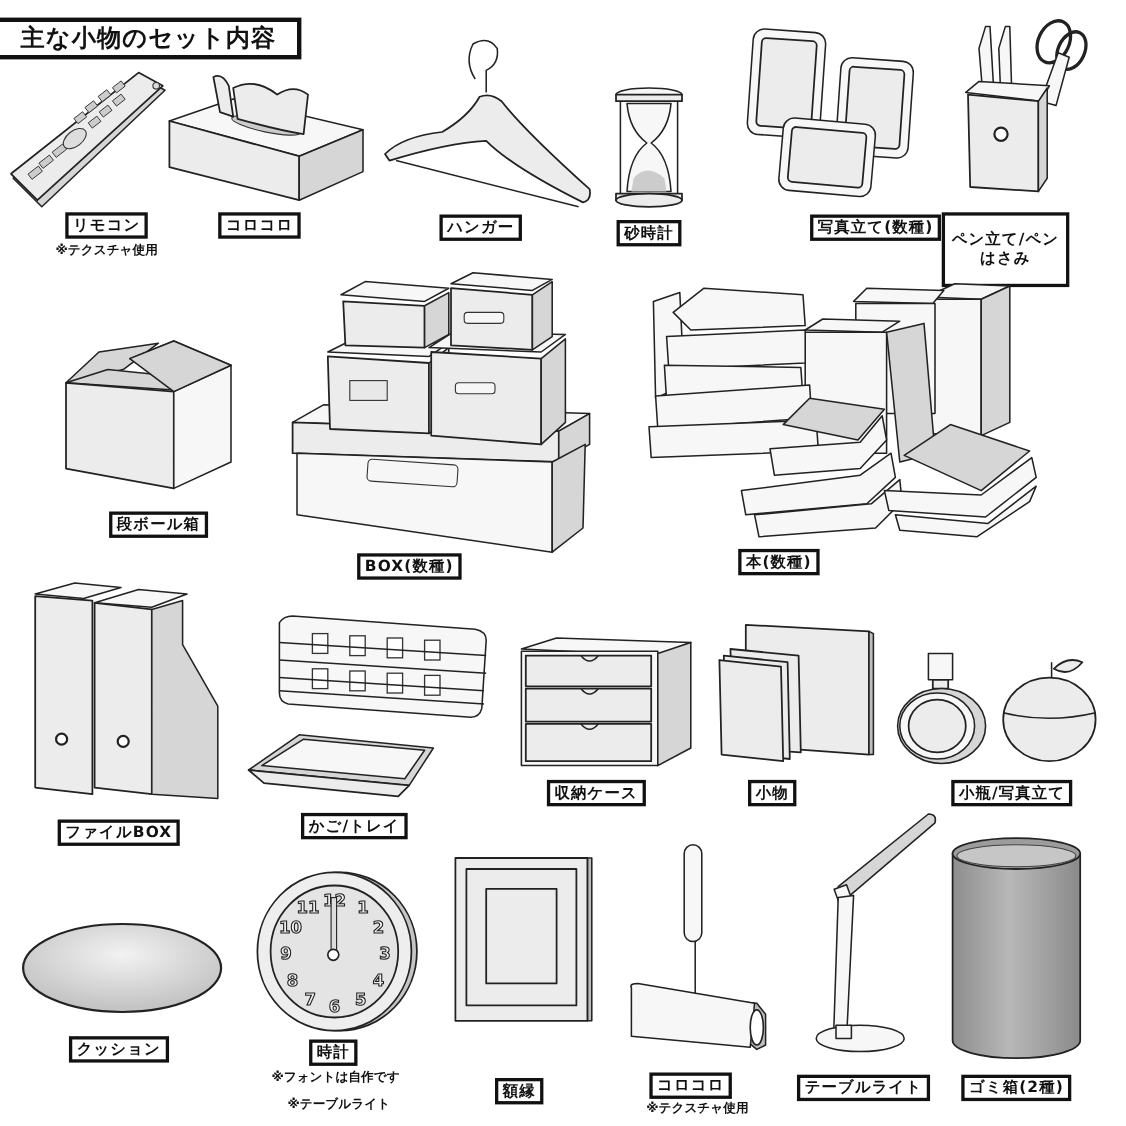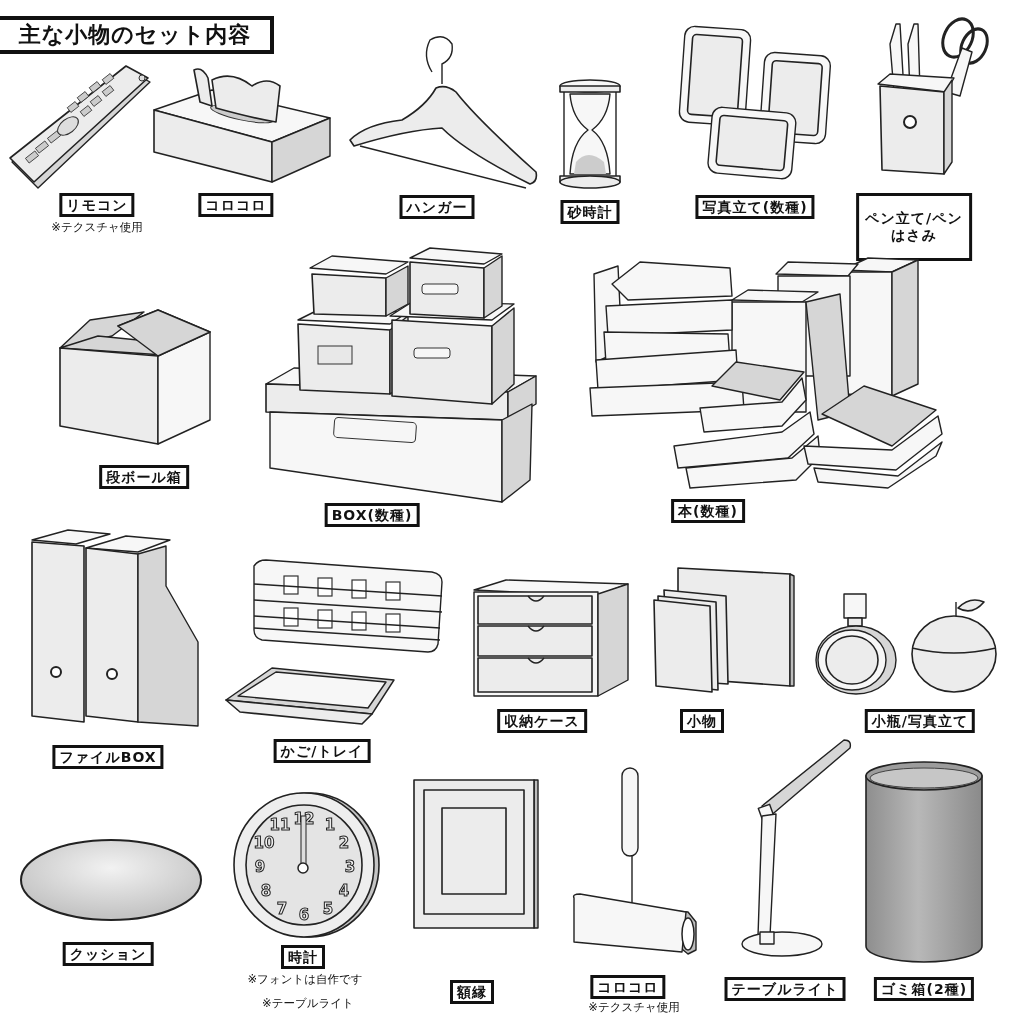--- a/index.html
+++ b/index.html
@@ -6,21 +6,21 @@
   body { width:1024px; height:1024px; position:relative; overflow:hidden;
          font-family:"DejaVu Sans", "Liberation Sans", sans-serif; color:#111; }
   .title-box { position:absolute; left:-4px; top:16px; width:278px; height:38px;
                border:4px solid #111; box-sizing:border-box; background:#fff;
                display:flex; align-items:center; justify-content:center;
                font-size:22px; font-weight:bold; letter-spacing:1px; }
   .label { position:absolute; border:3px solid #111; background:#fff; padding:0 4px;
            font-size:14px; font-weight:bold; line-height:18px; white-space:nowrap;
            transform:translateX(-50%); text-align:center; letter-spacing:1px; }
   .label.multi { line-height:17px; padding:14px 6px; }
-  .note { position:absolute; font-size:11.5px; font-weight:normal; white-space:nowrap;
+  .note { position:absolute; font-size:11.5px; font-weight:bold; white-space:nowrap;
           transform:translateX(-50%); }
   svg { position:absolute; overflow:visible; }
   .s { stroke:#222; stroke-width:1.6; fill:#ececec; stroke-linejoin:round; }
   .s2 { stroke:#222; stroke-width:1.4; fill:#d6d6d6; stroke-linejoin:round; }
   .s3 { stroke:#222; stroke-width:1.4; fill:#f7f7f7; stroke-linejoin:round; }
   .s4 { stroke:#222; stroke-width:1.4; fill:#bdbdbd; stroke-linejoin:round; }
   .ln { stroke:#222; stroke-width:1.4; fill:none; }
 </style>
 </head>
 <body>
@@ -78,21 +78,21 @@
 <div class="label" style="left:590px;top:200px">砂時計</div>
 
 <svg style="left:676px;top:24px" width="160" height="166" viewBox="0 0 160 166">
   <rect x="6" y="4" width="66" height="96" rx="10" class="s3" transform="rotate(4 40 52)"></rect>
   <rect x="14" y="12" width="50" height="80" rx="4" class="s" transform="rotate(4 40 52)"></rect>
   <rect x="86" y="30" width="66" height="88" rx="10" class="s3" transform="rotate(4 118 74)"></rect>
   <rect x="94" y="38" width="50" height="72" rx="4" class="s" transform="rotate(4 118 74)"></rect>
   <rect x="34" y="86" width="84" height="66" rx="10" class="s3" transform="rotate(5 76 118)"></rect>
   <rect x="42" y="94" width="68" height="50" rx="4" class="s" transform="rotate(5 76 118)"></rect>
 </svg>
-<div class="label" style="left:755px;top:195px">写真立て(数種)</div>
+<div class="label" style="left:796px;top:195px">写真立て(数種)</div>
 
 <svg style="left:876px;top:12px" width="120" height="168" viewBox="0 0 120 168">
   <path class="s3" d="M14 32 L20 12 L24 12 L28 80 L18 80 Z"></path>
   <path class="s3" d="M32 32 L38 12 L42 12 L44 80 L34 80 Z"></path>
   <ellipse cx="82" cy="26" rx="14" ry="20" fill="none" stroke="#222" stroke-width="3" transform="rotate(25 82 26)"></ellipse>
   <ellipse cx="98" cy="34" rx="12" ry="18" fill="none" stroke="#222" stroke-width="3" transform="rotate(25 98 34)"></ellipse>
   <path class="s3" d="M70 80 L86 36 L96 40 L84 84 Z"></path>
   <path class="s3" d="M2 72 L14 62 L78 66 L70 80 Z"></path>
   <path class="s" d="M4 74 L68 80 L68 162 L6 158 Z"></path>
   <path class="s2" d="M68 80 L76 68 L76 150 L68 162 Z"></path>

